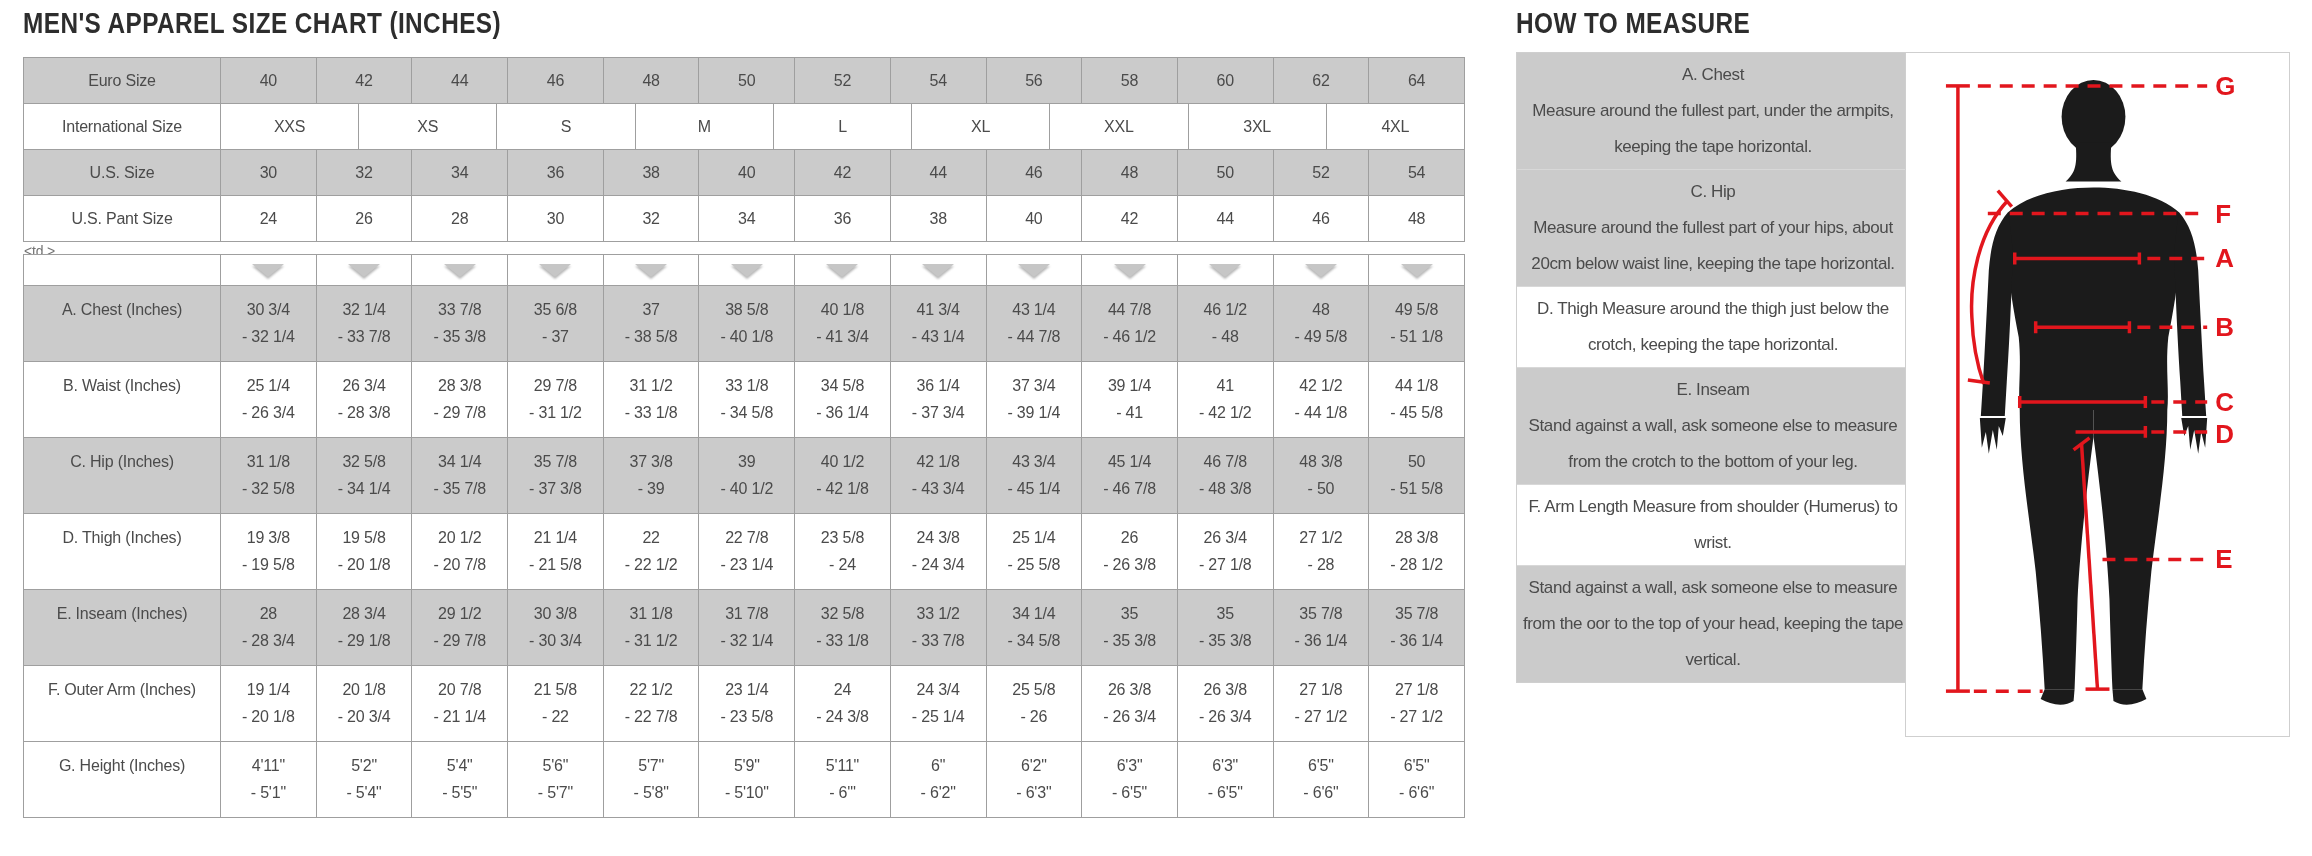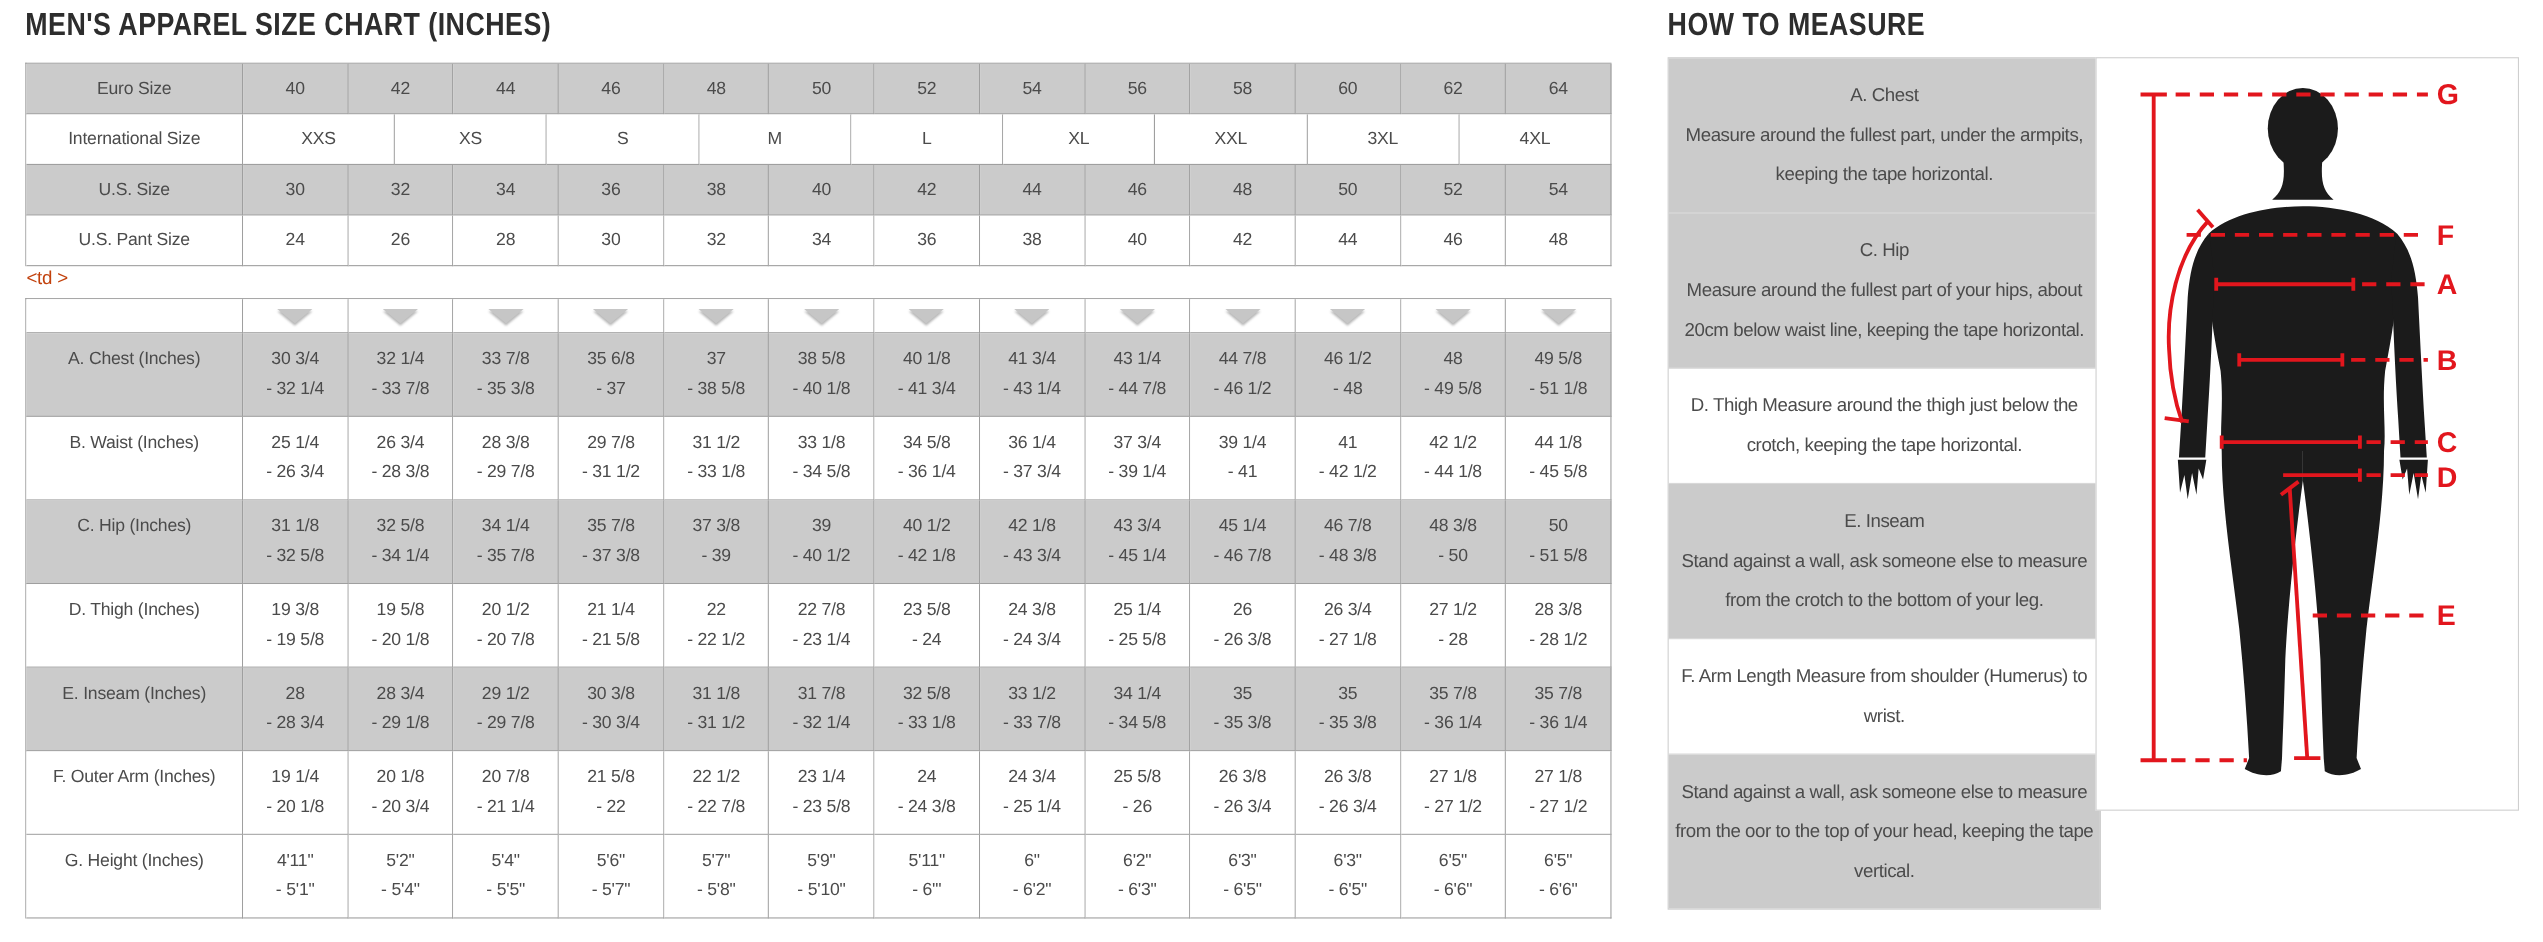--- a/index.html
+++ b/index.html
@@ -18,50 +18,50 @@
   }
   #left-title{left:23px;}
   #right-title{left:1516px;}
 
   
   .flex-table{
     position:absolute;left:23px;width:1442px;background:#fff;
     border-top:1px solid var(--table-border);border-left:1px solid var(--table-border);
   }
   #size-table{top:57px;}
-  #meas-table{top:271px;}
+  #meas-table{top:254px;}
   .trow{display:flex;width:100%;}
   .cell{
     border-right:1px solid var(--table-border);border-bottom:1px solid var(--table-border);
     display:flex;align-items:center;justify-content:center;
     font-size:16px;letter-spacing:-.2px;background:#fff;text-align:center;
   }
   .shaded .cell{background:var(--row-shade);}
   .label-cell{width:197px;flex:none;}
   .data-cell{flex:1 1 0;min-width:0;}
   #size-table .cell{height:46px;}
   .header-row .cell{height:31px;background:#fff;}
   .meas-data-row .cell{
     height:76px;flex-direction:column;justify-content:flex-start;
     padding-top:10px;line-height:27px;
   }
   .tri{
     width:0;height:0;border-left:16px solid transparent;border-right:16px solid transparent;
     border-top:13px solid #c6c6c6;filter:drop-shadow(0 2px 1px rgba(90,90,90,.45));
   }
-  #stray-td{position:absolute;left:24px;top:243px;font-size:17px;color:#c2410c;letter-spacing:-.2px;}
+  #stray-td{position:absolute;left:24px;top:243px;font-size:14px;color:#737373;letter-spacing:-.2px;}
 
   
   #measure-list{
     position:absolute;left:1516px;top:52px;width:394px;
     border:1px solid var(--panel-border);background:#fff;
   }
   .instr{
     border-bottom:1px solid #d8d8d8;text-align:center;
-    font-size:17px;letter-spacing:-.4px;line-height:36px;padding:16px 5px;color:var(--text);
+    font-size:17px;letter-spacing:-.4px;line-height:36px;padding:4px 5px;color:var(--text);
   }
   .instr:last-child{border-bottom:none;}
   .instr.shaded{background:var(--row-shade);}
 
   
   #figure-box{
     position:absolute;left:1905px;top:52px;width:385px;height:685px;
     border:1px solid var(--panel-border);background:#fff;
   }
   #figure-box svg{position:absolute;left:0;top:0;width:100%;height:100%;}

